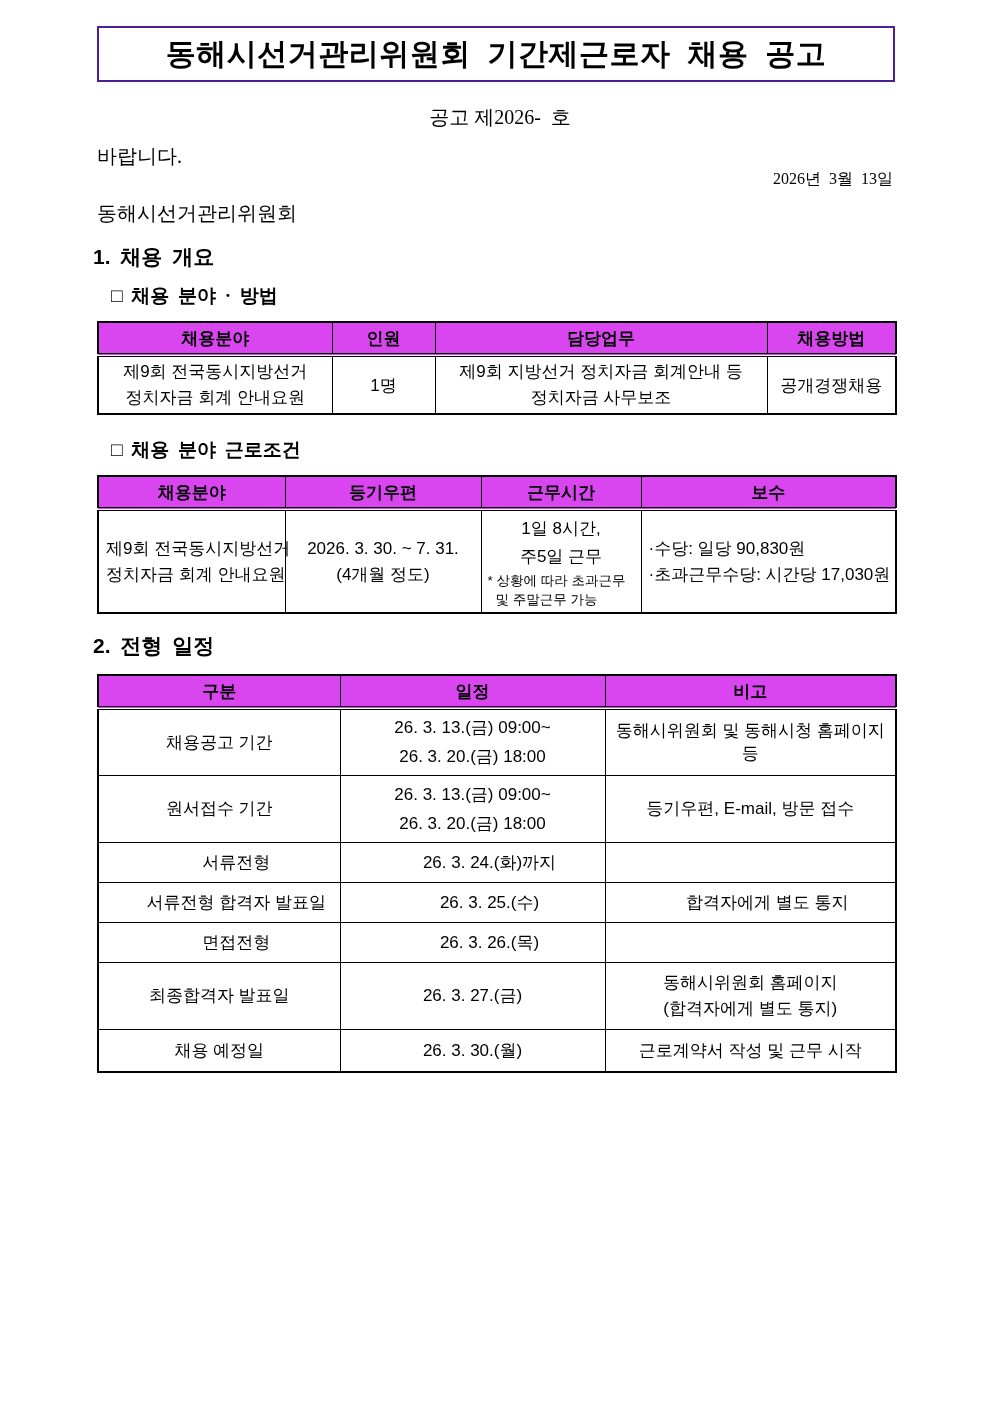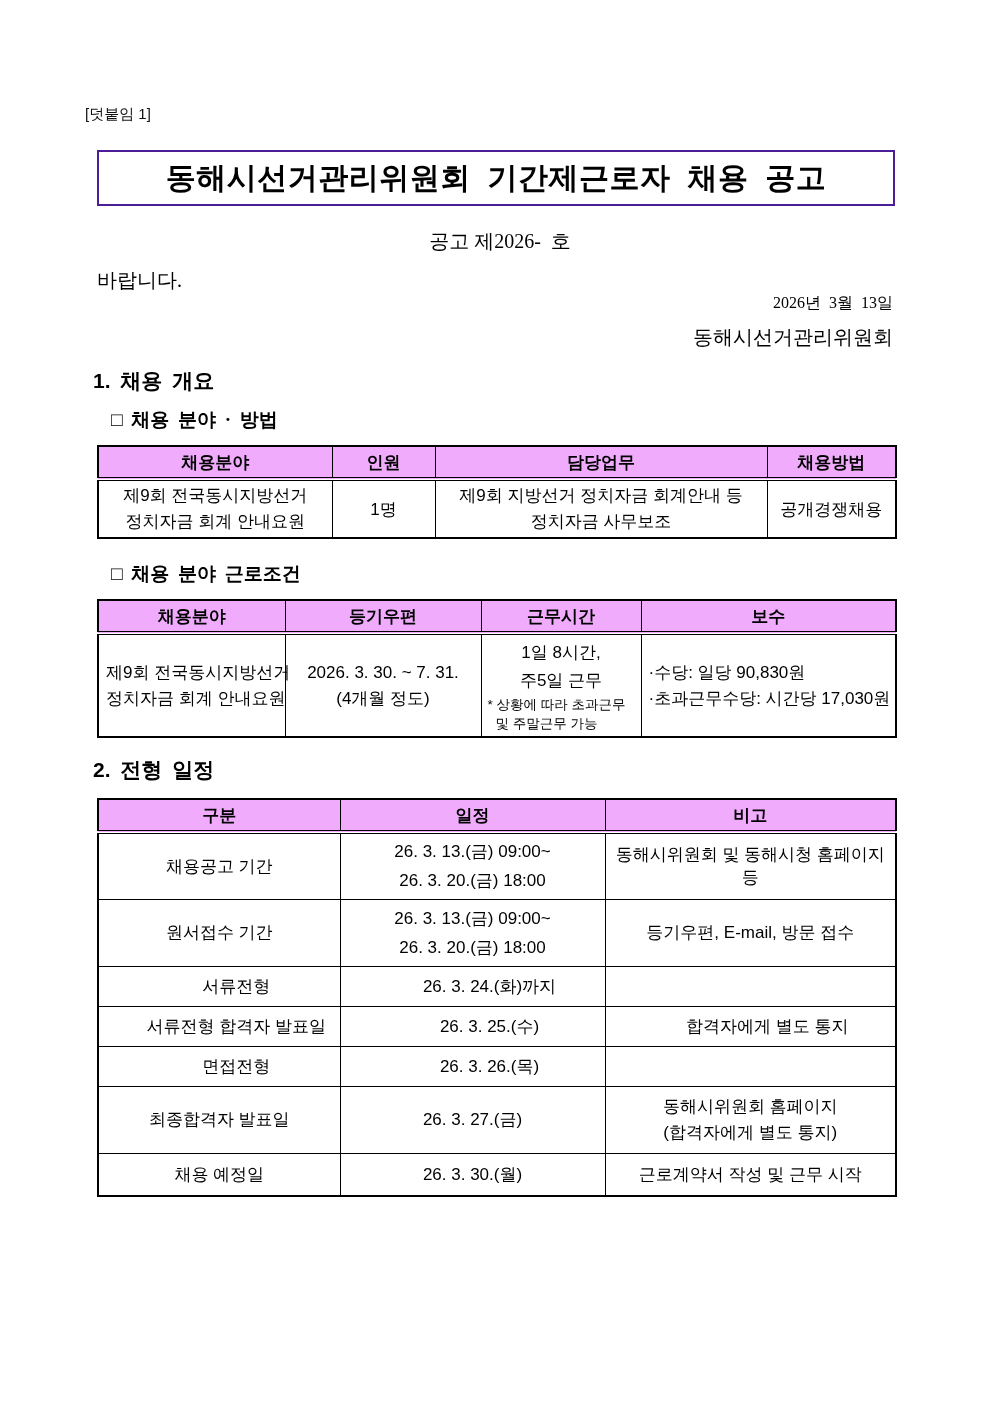--- a/index.html
+++ b/index.html
@@ -27,21 +27,21 @@
     font-weight: bold; font-size: 30px; letter-spacing: 0.5px; word-spacing: 8px;
     white-space: pre;
   }
 
   .notice-no { margin-top: 22px; margin-left: 8px; font-size: 20px; white-space: pre; text-align: center; }
 
   .intro { margin-top: 12px; font-size: 20px; line-height: 42px; }
   .intro .line { white-space: pre; word-spacing: 5px; }
 
   .date-line  {  font-size: 16px; text-align: right; padding-right: 2px; white-space: pre; }
-  .issuer-line{ margin-top: 10px; font-size: 20px; text-align: right; padding-right: 2px; white-space: pre; }
+  .issuer-line{ margin-top: 10px; font-size: 20px; padding-right: 2px; white-space: pre; }
 
   .sec-heading {
     margin-top: 16px; margin-left: -4px;
     font-family: "Liberation Sans", "DejaVu Sans", sans-serif;
     font-weight: bold; font-size: 21px; word-spacing: 4px;
   }
   .sub-heading {
     margin-top: 12px; margin-left: 14px;
     font-weight: bold; font-size: 19px; word-spacing: 4px; white-space: pre;
   }
@@ -49,21 +49,21 @@
   table {
     border-collapse: collapse;
     width: 798px;
     table-layout: fixed;
     font-family: "Liberation Sans", "DejaVu Sans", sans-serif;
     font-size: 17px;
   }
   .tbl { margin-top: 12px; border: 2px solid #000; }
   th, td { border: 1px solid #000; text-align: center; vertical-align: middle; }
   thead th {
-    background: #f0abfc;
+    background: #d946ef;
     font-weight: bold; font-size: 17px;
     height: 33px;
     border-bottom: 4px double #000;
   }
   td { padding: 2px 4px; }
   .line { line-height: 26px; white-space: pre; }
   .cell-left { text-align: left; padding-left: 7px; }
   .small-note { font-size: 13.5px; line-height: 19px; text-align: left; padding-left: 2px; white-space: pre; }
   .small-note.center-ish { padding-left: 10px; }
 
@@ -72,21 +72,20 @@
   .t3 .h67 td { height: 67px; }
   .t3 .h40 td { height: 40px; padding-left: 38px; }
   .t3 .h43 td { height: 43px; }
   .sched .line { line-height: 29px; text-align: center; }
 </style>
 </head>
 <body>
 
 <div class="content">
 
-  <div class="attach-label">[덧붙임 1]</div>
 
   <div class="title-box">
     <span>동해시선거관리위원회 기간제근로자 채용 공고</span>
   </div>
 
   <div class="notice-no">공고 제2026-  호</div>
 
   <div class="intro">
     <div class="line">바랍니다.</div>
   </div>

